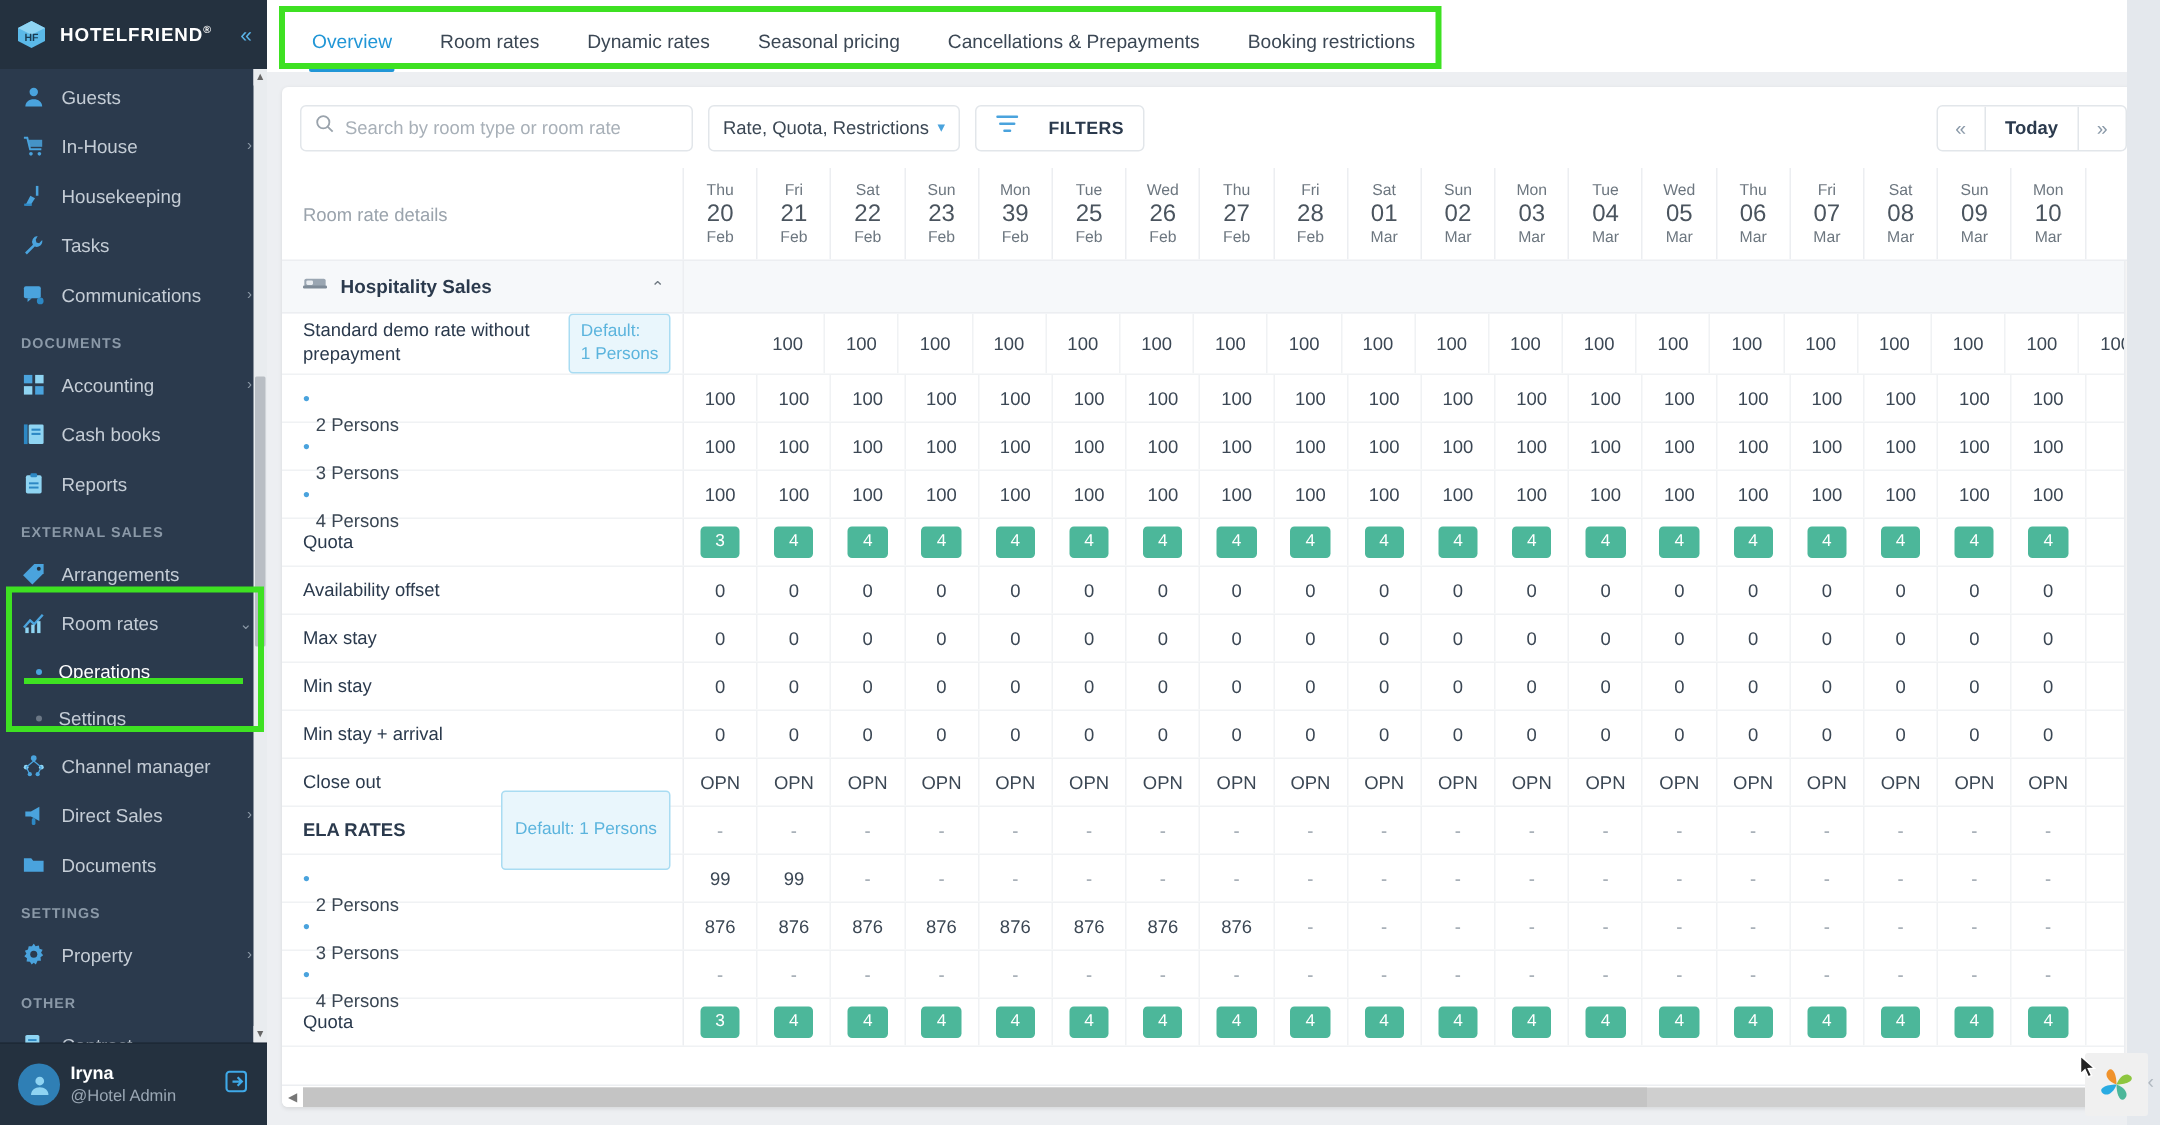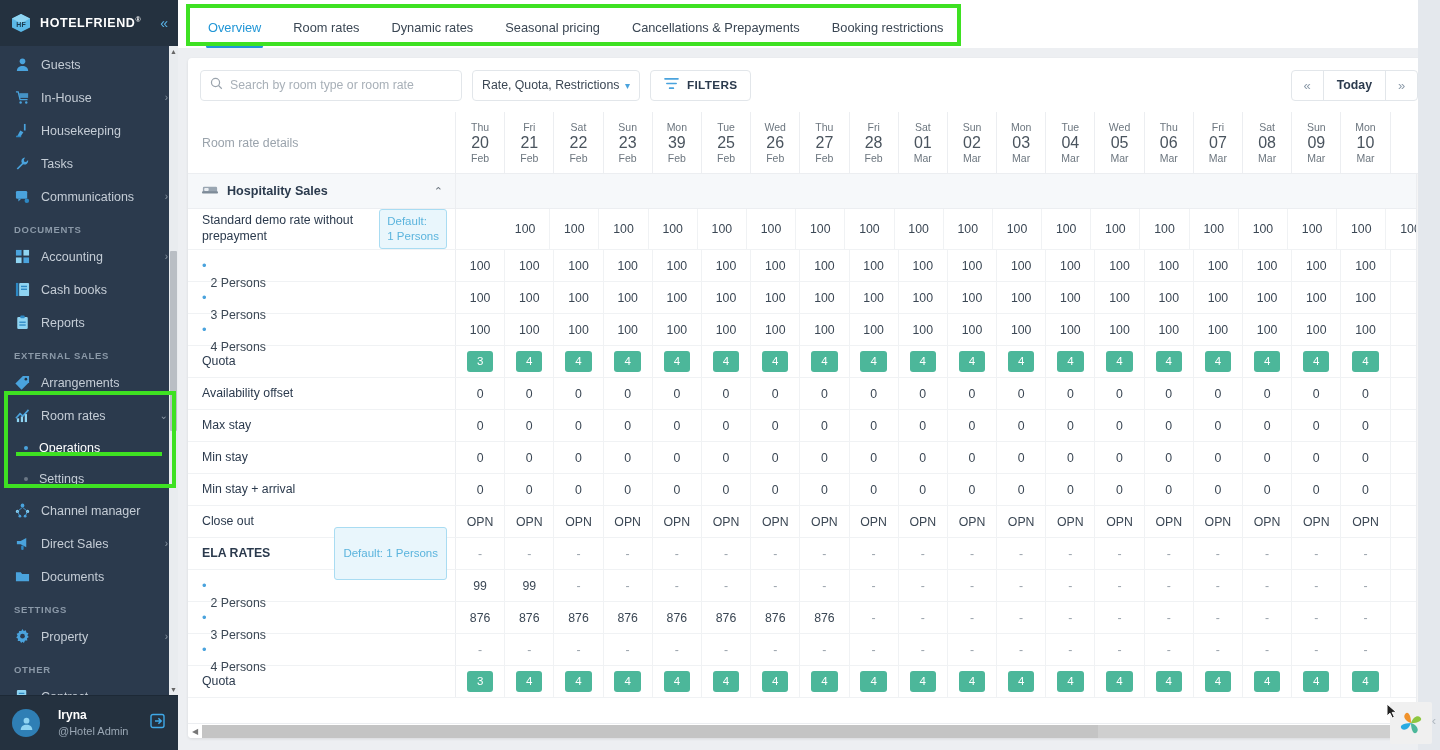--- a/index.html
+++ b/index.html
@@ -62,21 +62,21 @@
   .sb-sub {
     display:flex; align-items:center; height: 31px; padding: 0 10px 0 24px;
     color:#c5cdd6; font-size:12.5px; cursor:pointer; gap:11px;
   }
   .sb-sub .dot { width:4px; height:4px; border-radius:50%; background:#4aa3dd; flex:0 0 4px; }
   .sb-sub.muted .dot { background:#6b7785; }
   .sb-sub.active .lbl { color:#fff; }
 
   .sb-user {
     height: 55px; background: #24313f; display:flex; align-items:center;
-    padding: 0 12px; gap: 18px; border-top:1px solid #1d2936;
+    padding: 0 12px; gap: 7px; border-top:1px solid #1d2936;
   }
   .avatar {
     width: 28px; height: 28px; border-radius: 50%; background: #2f7fb5;
     display:flex; align-items:center; justify-content:center; flex:0 0 28px;
   }
   .user-name { color:#fff; font-size:12px; font-weight:bold; line-height:1.3; }
   .user-role { color:#9aa7b4; font-size:11px; line-height:1.3; }
   .logout-ic { margin-left:auto; color:#3fa9e8; cursor:pointer; }
 
   
@@ -115,21 +115,21 @@
   .select-box {
     width: 168px; height: 31px; border:1px solid #e2e6ea; border-radius:4px;
     display:flex; align-items:center; padding: 0 9px; gap:5px; cursor:pointer;
   }
   .select-box .val { font-size:12.3px; color:#3b4754; overflow:hidden; white-space:nowrap; flex:1; }
   .select-box .cv { color:#4aa3dd; font-size:10px; }
   .filters-btn {
     height:31px; border:1px solid #e2e6ea; border-radius:4px; display:flex;
     align-items:center; padding: 0 13px; gap:8px; cursor:pointer;
   }
-  .filters-btn .lbl { font-size:11.8px; font-weight:bold; color:#2b3a4d; letter-spacing:.3px; }
+  .filters-btn .lbl { font-size:11.8px; font-weight:bold; color:#2b3a4d; letter-spacing:.3px;margin-left:12px; }
   .navgrp {
     margin-left:auto; height:31px; border:1px solid #e2e6ea; border-radius:4px;
     display:flex; align-items:stretch; overflow:hidden;
   }
   .navgrp .nb {
     width:31px; display:flex; align-items:center; justify-content:center;
     color:#8b9aa9; font-size:13px; cursor:pointer;
   }
   .navgrp .today {
     padding: 0 13px; display:flex; align-items:center; font-size:12.3px;

